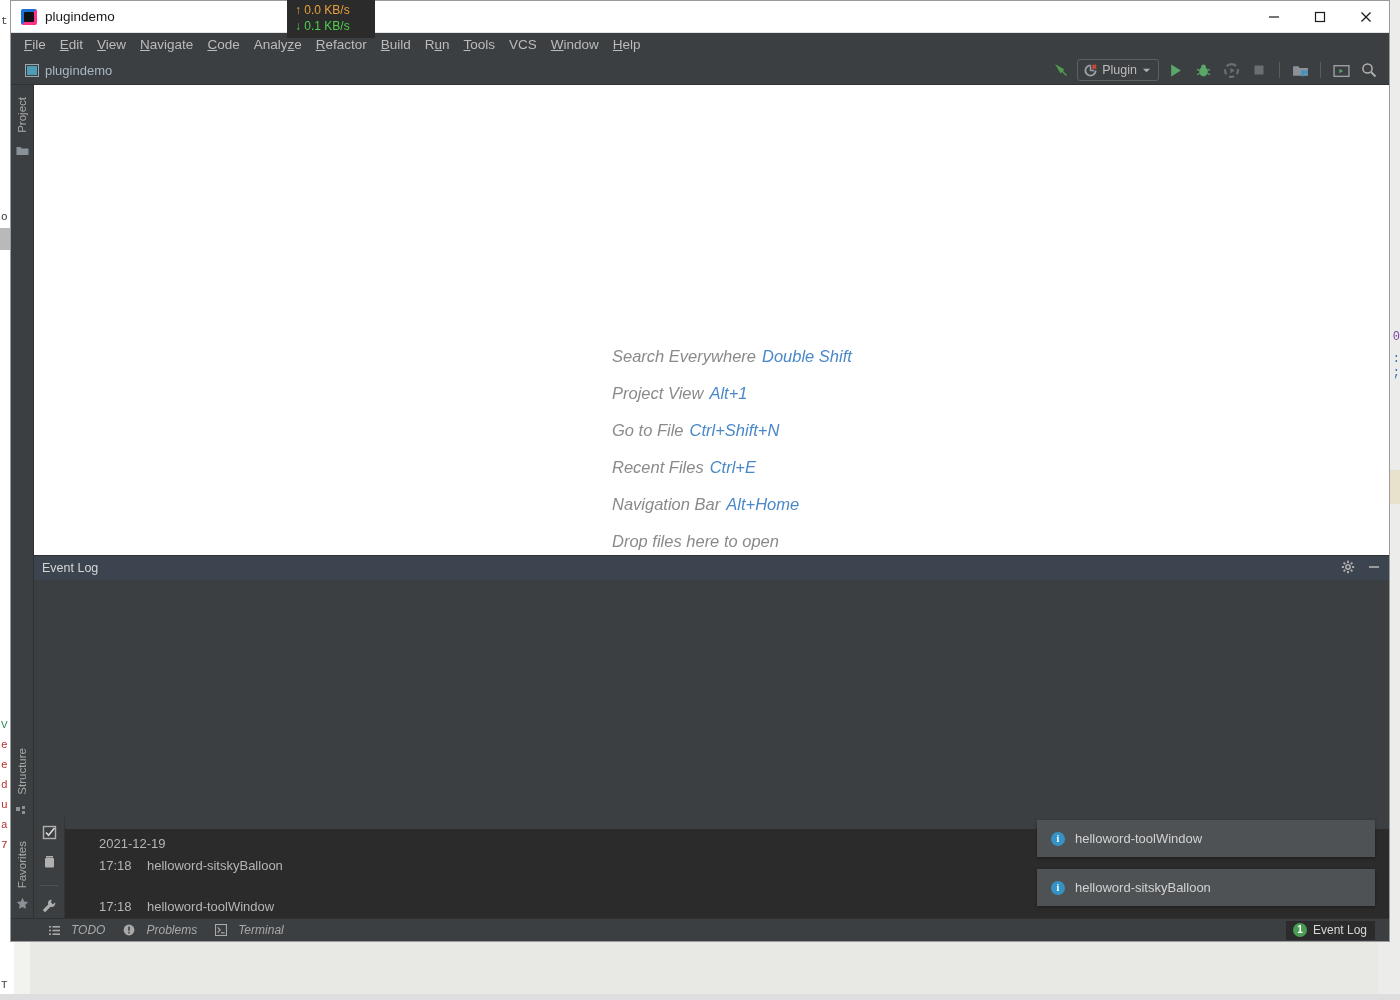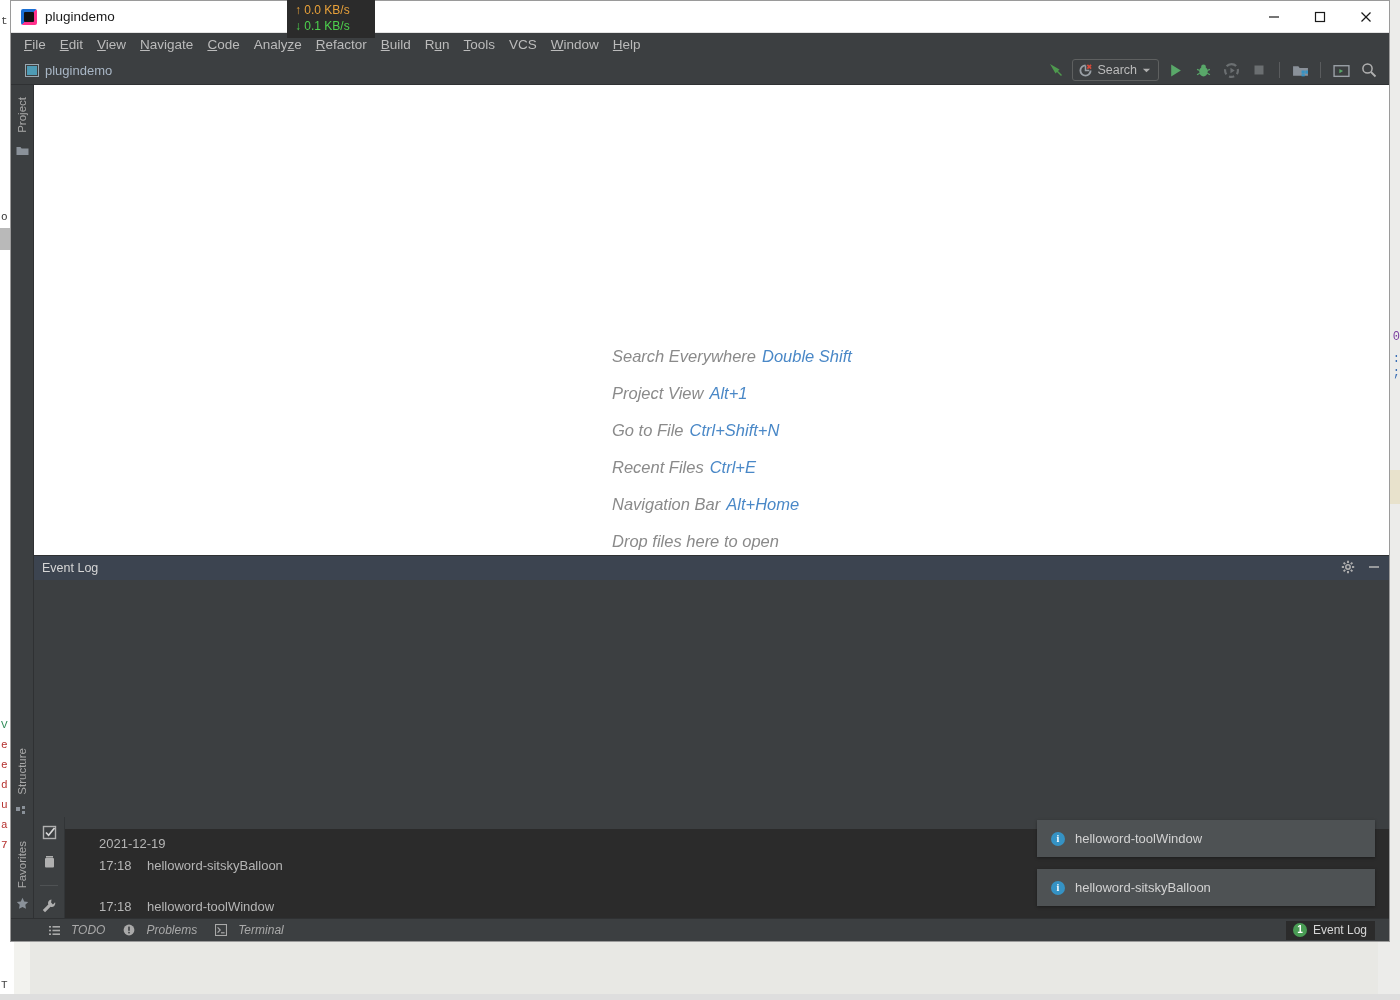--- a/index.html
+++ b/index.html
@@ -386,21 +386,21 @@
           </svg>
         </div>
 
         <div class="runconfig">
           <svg width="13" height="13" viewBox="0 0 14 14">
             <path d="M7 1.5 A5.5 5.5 0 1 0 12.5 7" fill="none" stroke="#9aa0a6" stroke-width="2"></path>
             <path d="M7 1.5 L7 7 L11 7" fill="none" stroke="#9aa0a6" stroke-width="1.6"></path>
             <line x1="9" y1="1" x2="13" y2="5" stroke="#d84a3a" stroke-width="1.8"></line>
             <line x1="13" y1="1" x2="9" y2="5" stroke="#d84a3a" stroke-width="1.8"></line>
           </svg>
-          <span>Search</span>
+          <span>Plugin</span>
           <svg width="9" height="9" viewBox="0 0 10 10">
               <path d="M1 3 L5 7 L9 3 Z" fill="#b0b0b0"></path>
             </svg>
         </div>
 
         <div class="tb-icon">
           <svg width="15" height="15" viewBox="0 0 14 14">
               <path d="M3 1.5 L12 7 L3 12.5 Z" fill="#59a869"></path>
             </svg>
         </div>

